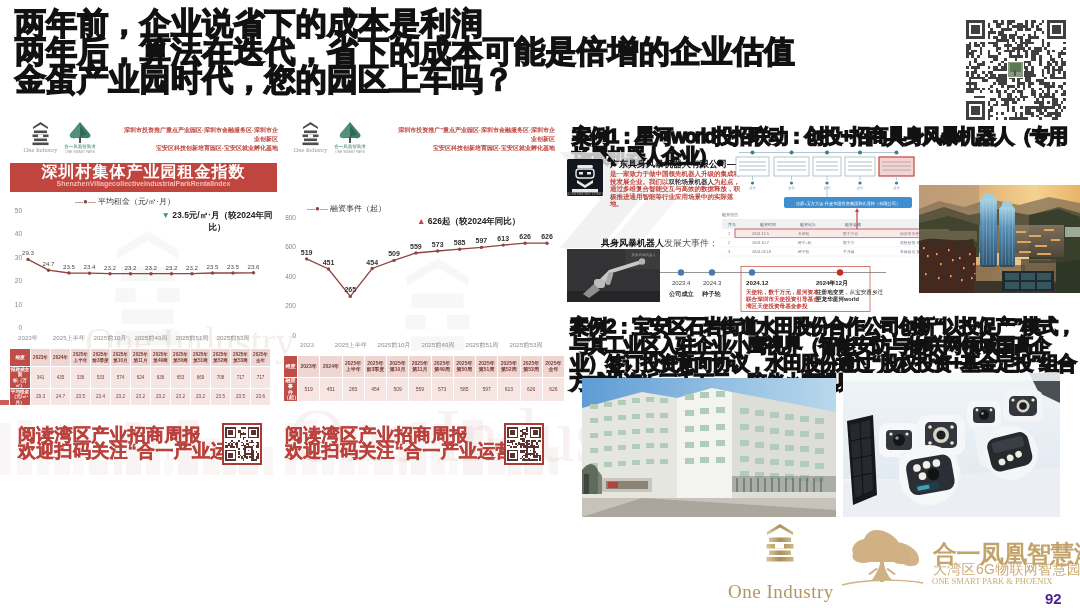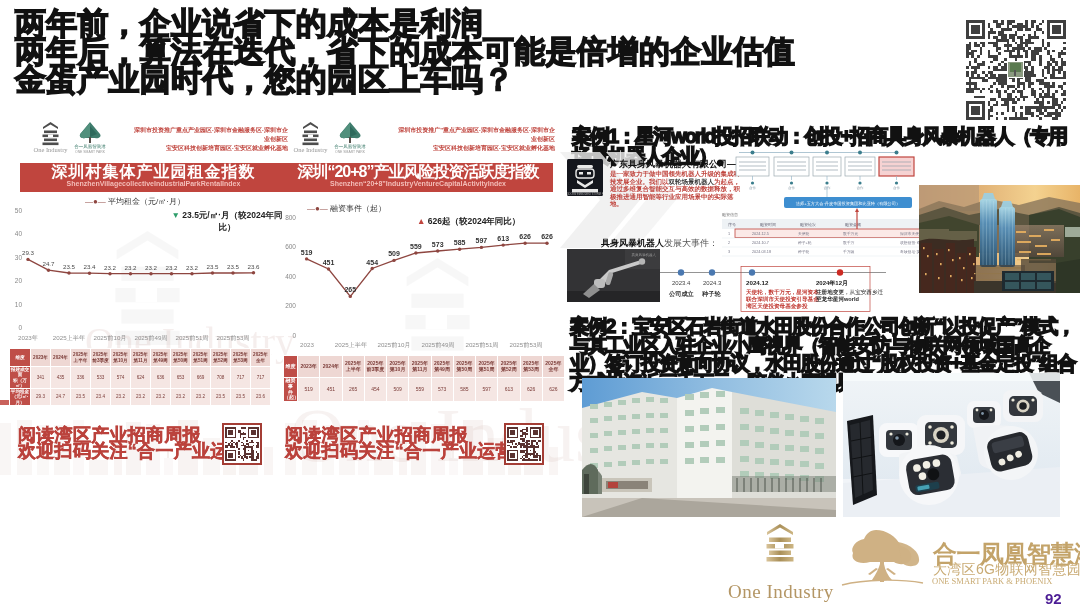--- a/index.html
+++ b/index.html
@@ -676,21 +676,21 @@
       <rect x="15" y="15" width="6.4" height="6.4" fill="#fff"></rect>
       <rect x="15.4" y="15.4" width="5.6" height="5.6" fill="#8a9a80"></rect>
       <rect x="16.2" y="15.8" width="4" height="3.4" fill="#5a7a50"></rect>
       <rect x="17.8" y="18.6" width="0.8" height="2" fill="#555"></rect>
     </svg></div>
 
 <div class="abs" style="left:85px;top:318px;font-family:'Liberation Serif',serif;font-size:40px;color:rgba(190,150,140,0.16);white-space:nowrap;z-index:0;">One Industry</div>
 
 <div class="abs" style="left:290px;top:392px;font-family:'Liberation Serif',serif;font-size:76px;color:rgba(195,158,148,0.13);white-space:nowrap;z-index:0;">One Industry</div>
 
-<div class="abs" style="left:20px;top:118px;width:269px;height:350px;">
+<div class="abs" style="left:10px;top:118px;width:269px;height:350px;">
 
   <div class="abs" style="left:8px;top:3px;width:45px;height:34px;"><svg width="100%" height="100%" viewBox="0 0 45 34">
 <g fill="#4d4d4d">
 <path d="M15 6 L22.5 1 L30 6 L30 8 L22.5 3.6 L15 8 Z"></path>
 <rect x="16" y="9.5" width="13" height="2.6"></rect>
 <rect x="14.5" y="13.5" width="16" height="2.6"></rect>
           <rect x="20" y="13.5" width="5" height="2.6" fill="#fff"></rect>
 <rect x="16" y="17.5" width="13" height="2.6"></rect>
 <rect x="14.5" y="21.5" width="16" height="2.6"></rect>
 </g>
@@ -1114,24 +1114,20 @@
 <path d="M18 2 L9 12 C6 15 10 18 13 17 L18 16 Z" fill="#52907d"></path>
 <path d="M18 5 L25 13 L18 16 Z" fill="#2e6a5c"></path>
 <rect x="17" y="16" width="2" height="6" fill="#56504a"></rect>
 </g>
 <text x="18" y="27" text-anchor="middle" font-size="4.5" fill="#3f7d6d">合一凤凰智慧港</text>
 <text x="18" y="32" text-anchor="middle" font-size="3.4" fill="#999">ONE SMART PARK</text>
 </svg></div>
 
   <div class="abs redtxt" style="left:120px;top:8px;width:158px;font-size:6px;text-align:right;line-height:9px;font-weight:bold;">深圳市投资推广"重点产业园区·深圳市金融服务区·深圳市企业创新区<br>宝安区科技创新培育园区·宝安区就业孵化基地</div>
 
-  <div class="abs" style="left:6px;top:45px;width:270px;height:29px;background:#c0453e;color:#fff;text-align:center;">
-    <div style="font-size:16px;font-weight:bold;padding-top:1px;letter-spacing:-1px;line-height:16px;">深圳“20+8”产业风险投资活跃度指数</div>
-    <div style="font-size:7px;color:#f3bdb8;font-weight:bold;">Shenzhen“20+8”IndustryVentureCapitalActivityIndex</div>
-  </div>
 
   <div class="abs" style="left:30px;top:85px;font-size:8px;color:#333;"><span style="color:#8e4640;">—●—</span> 融资事件（起）</div>
 
 
   <div class="abs" style="left:140px;top:98px;width:136px;font-size:8.5px;font-weight:bold;color:#222;text-align:left;"><span style="color:#c0453e;">▲</span> 626起（较2024年同比）</div>
 </div>
 
 <svg class="abs" style="left:277px;top:195px;width:290px;height:155px;" viewBox="277 195 290 155">
     <polyline points="306.6,258.9 328.5,269.0 350.3,296.4 372.2,268.5 394.0,260.4 415.9,253.0 437.7,251.0 459.6,249.2 481.4,247.4 503.2,245.1 525.1,243.2 547.0,243.2" fill="none" stroke="#8e4640" stroke-width="1.3"></polyline>
     <circle cx="306.6" cy="258.9" r="1.7" fill="#8e4640"></circle>

